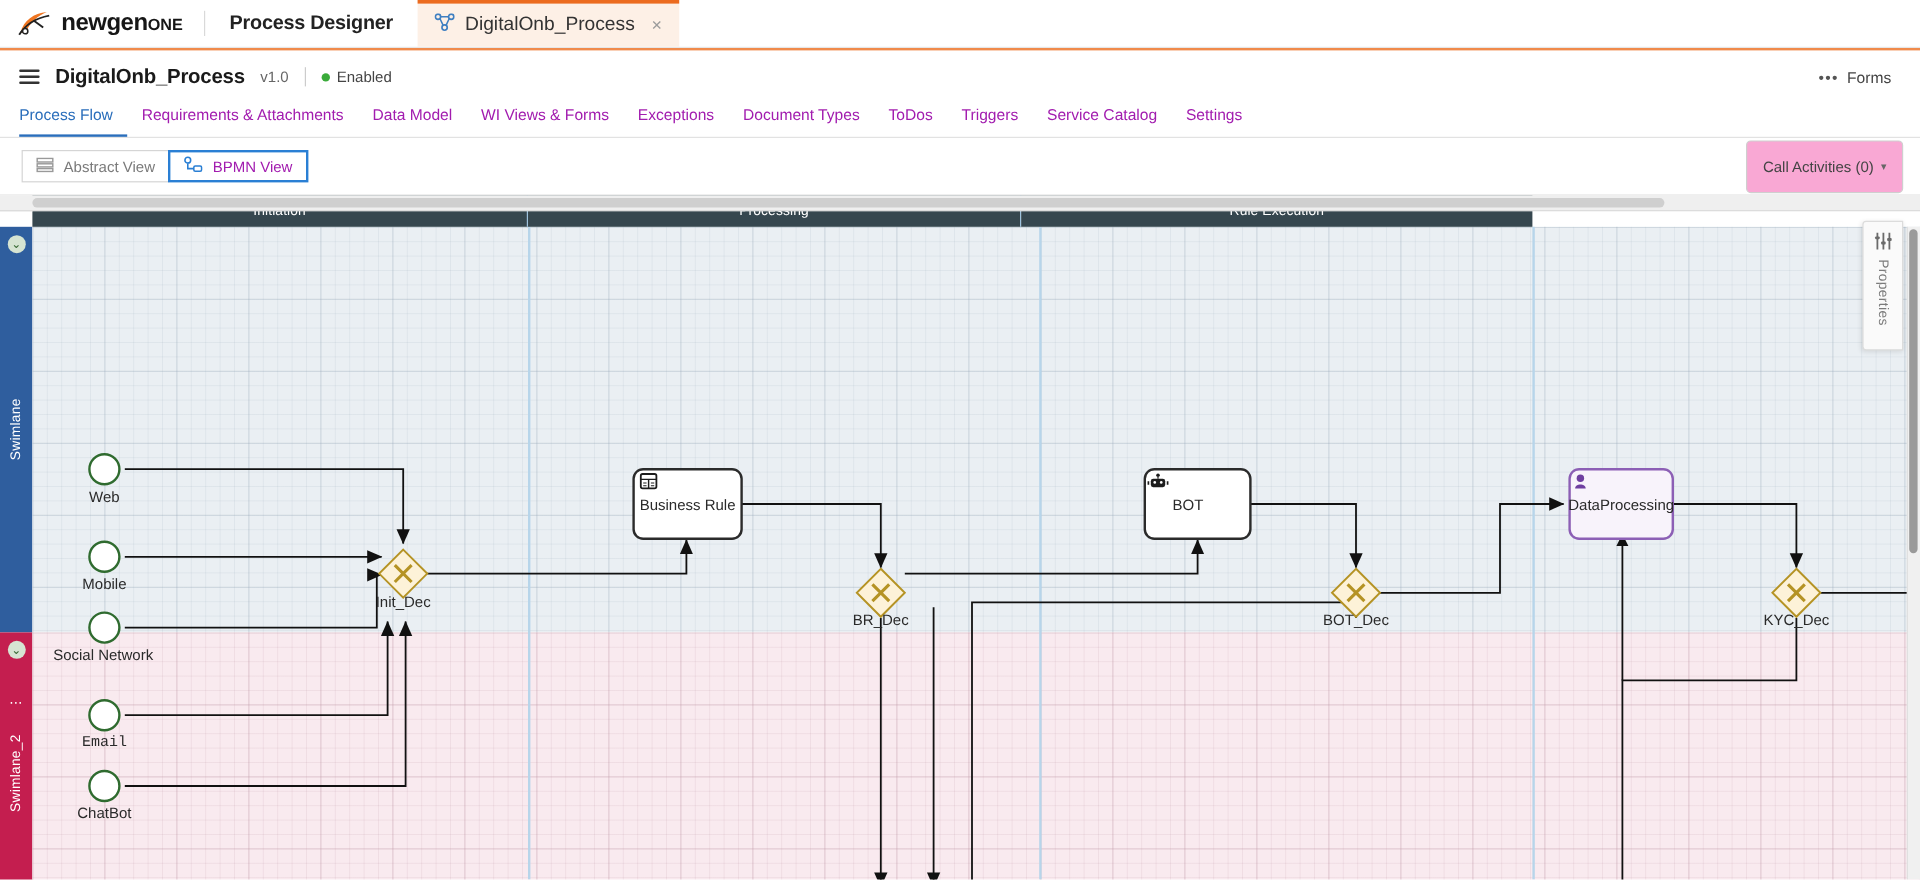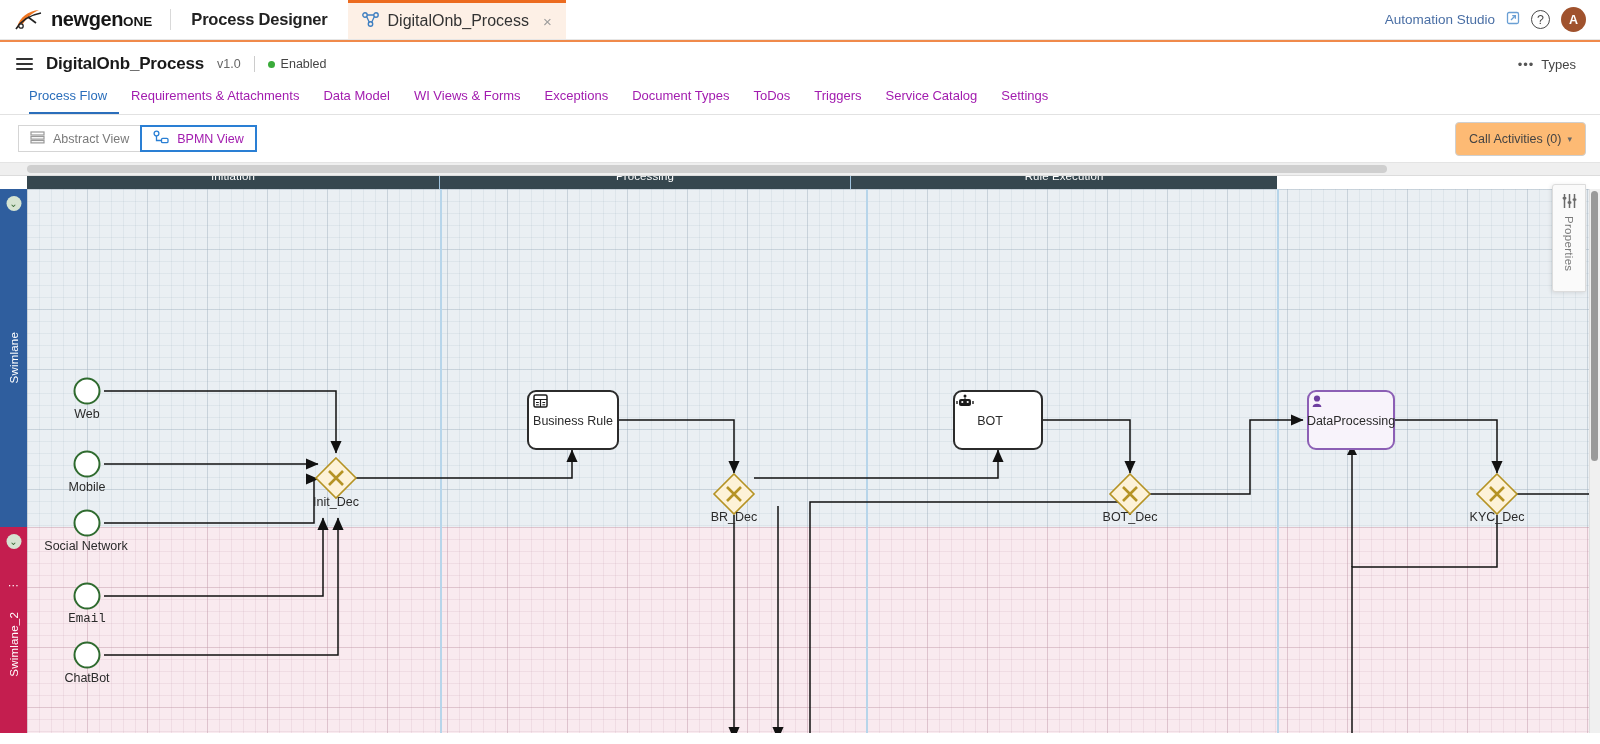--- a/index.html
+++ b/index.html
@@ -82,21 +82,21 @@
   .status-label { font-size:12.5px; color:#444; }
   .more-btn {
     margin-left:auto; display:flex; align-items:center; gap:7px;
     color:#444; font-size:13px; cursor:pointer; padding-right:8px;
   }
   .more-dots { letter-spacing:1px; font-size:13px; color:#555;}
 
   
   .tabs {
     display:flex; align-items:flex-end; gap:0;
-    padding: 0 29px;
+    padding: 0 16px;
     border-bottom:1px solid #e2e2e2;
   }
   .tab {
     padding: 6px 12px 9px 12px;
     font-size:13px; color:#a21caf; cursor:pointer;
     border-bottom:2px solid transparent;
     white-space:nowrap;
   }
   .tab:first-child { padding-left:0; }
   .tab.active { color:#2a6ebb; border-bottom-color:#2a6ebb; font-weight:normal; }
@@ -113,22 +113,22 @@
     height:27px; padding: 0 11px;
     border:1px solid #d5d5d5; background:#fff;
     font-size:12.5px; color:#7a7a7a; cursor:pointer;
   }
   .seg-btn.active {
     border:2px solid #2a7fd4; color:#a21caf; z-index:2;
     margin-left:-1px;
   }
   .call-act {
     margin-left:auto;
-    height:34px; padding: 0 13px;
-    border:1px solid #cfcfcf; border-radius:4px; background:#fdba74;
+    height:44px; padding: 0 13px;
+    border:1px solid #cfcfcf; border-radius:4px; background:#f9a8d4;
     font-size:12.5px; color:#444; cursor:pointer;
     display:flex; align-items:center; gap:6px;
   }
   .caret { font-size:9px; color:#666; }
 
   
   .canvas-wrap {
     position:relative;
     width:1600px; height:571px;
     overflow:hidden;
@@ -271,50 +271,39 @@
         <circle cx="3" cy="3" r="2.2" fill="none" stroke="#3f7fc1" stroke-width="1.4"></circle>
         <circle cx="14" cy="3" r="2.2" fill="none" stroke="#3f7fc1" stroke-width="1.4"></circle>
         <circle cx="8.5" cy="12" r="2.2" fill="none" stroke="#3f7fc1" stroke-width="1.4"></circle>
         <path d="M4.6 4.4 L7.3 10.2 M12.4 4.4 L9.7 10.2 M5.2 3 L11.8 3" stroke="#3f7fc1" stroke-width="1.3" fill="none"></path>
       </svg>
     </span>
     <span>DigitalOnb_Process</span>
     <span class="tab-close">×</span>
   </div>
   <div class="spacer"></div>
-  <div class="topright">
-    <span class="link-auto">Automation Studio</span>
-    <span class="ext-ico">
-      <svg width="14" height="14" viewBox="0 0 14 14">
-          <rect x="1.5" y="1.5" width="11" height="11" rx="1.5" fill="none" stroke="#6a9fd4" stroke-width="1.3"></rect>
-          <path d="M5 9 L9.2 4.8 M6.2 4.6 L9.4 4.6 L9.4 7.8" stroke="#6a9fd4" stroke-width="1.3" fill="none"></path>
-        </svg>
-    </span>
-    <span class="help-circle">?</span>
-    <span class="avatar">A</span>
-  </div>
 </div>
 <div class="orange-rule"></div>
 
 <div class="proc-head">
   <span class="hamburger">
       <span></span>
       <span></span>
       <span></span>
     </span>
   <span class="proc-name">DigitalOnb_Process</span>
   <span class="proc-ver">v1.0</span>
   <span class="hsep"></span>
   <span class="status-wrap">
     <span class="status-dot"></span>
     <span class="status-label">Enabled</span>
   </span>
   <span class="more-btn">
     <span class="more-dots">•••</span>
-    <span>Types</span>
+    <span>Forms</span>
   </span>
 </div>
 
 <div class="tabs">
   <div class="tab active">Process Flow</div>
   <div class="tab">Requirements &amp; Attachments</div>
   <div class="tab">Data Model</div>
   <div class="tab">WI Views &amp; Forms</div>
   <div class="tab">Exceptions</div>
   <div class="tab">Document Types</div>

